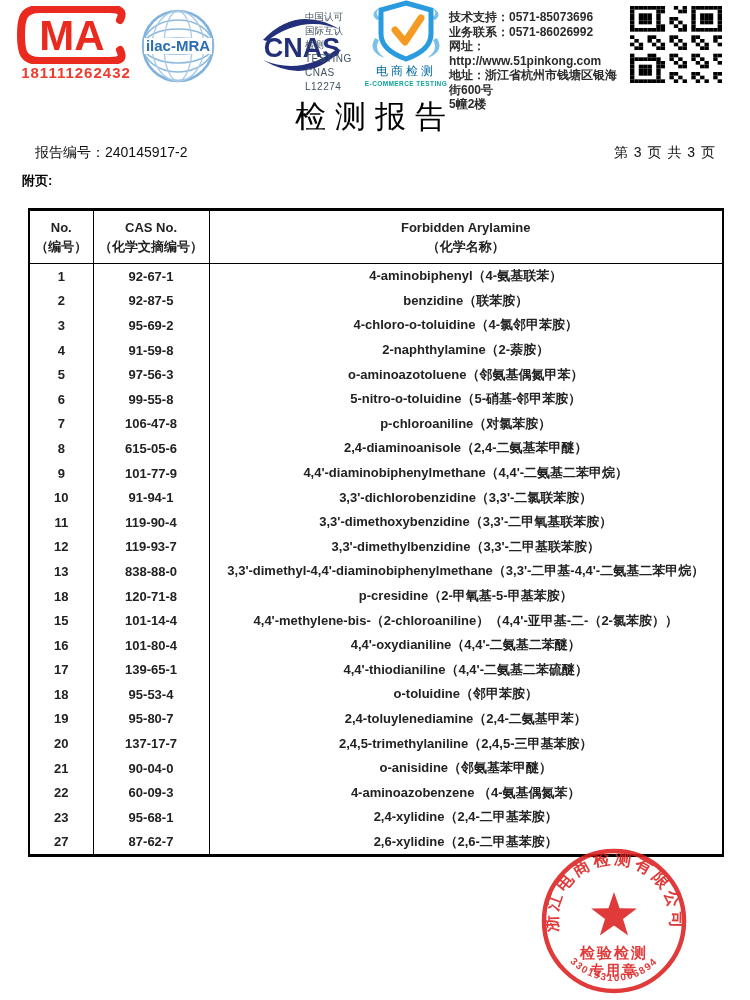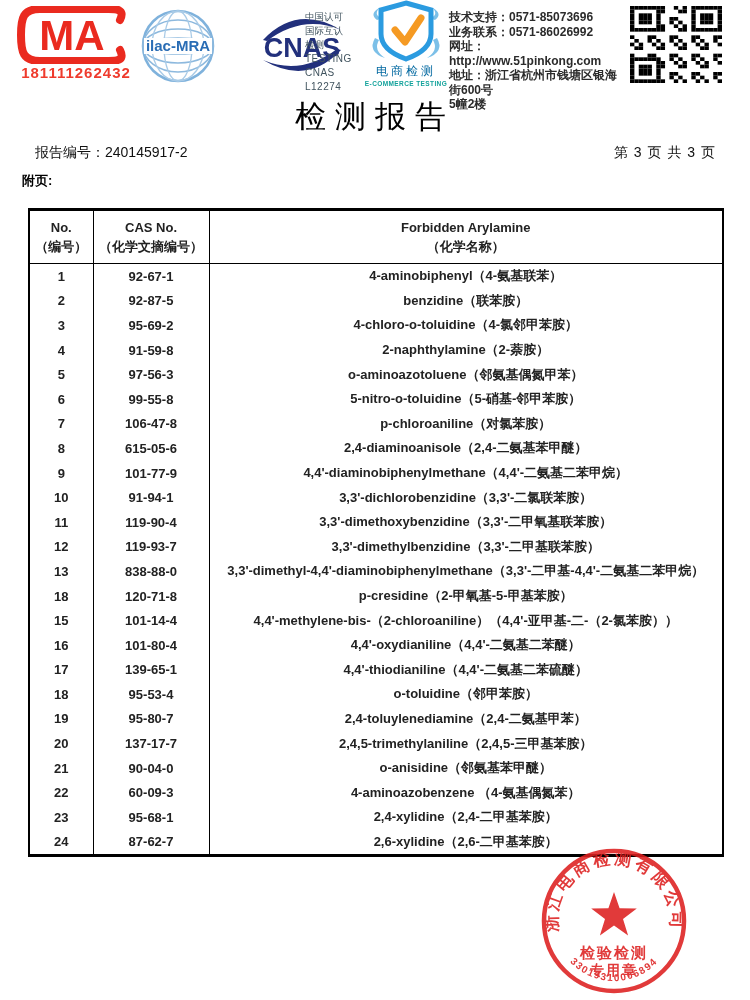--- a/index.html
+++ b/index.html
@@ -442,21 +442,21 @@
           <td>22</td>
           <td>60-09-3</td>
           <td>4-aminoazobenzene （4-氨基偶氮苯）</td>
         </tr>
         <tr>
           <td>23</td>
           <td>95-68-1</td>
           <td>2,4-xylidine（2,4-二甲基苯胺）</td>
         </tr>
         <tr>
-          <td>24</td>
+          <td>27</td>
           <td>87-62-7</td>
           <td>2,6-xylidine（2,6-二甲基苯胺）</td>
         </tr>
       </tbody>
   </table>
 </div>
 
 <svg class="abs stamp" viewBox="0 0 160 160">
   <defs>
     <path id="arcTop" d="M 27,101 A 57,57 0 1 1 133,101" fill="none"></path>

